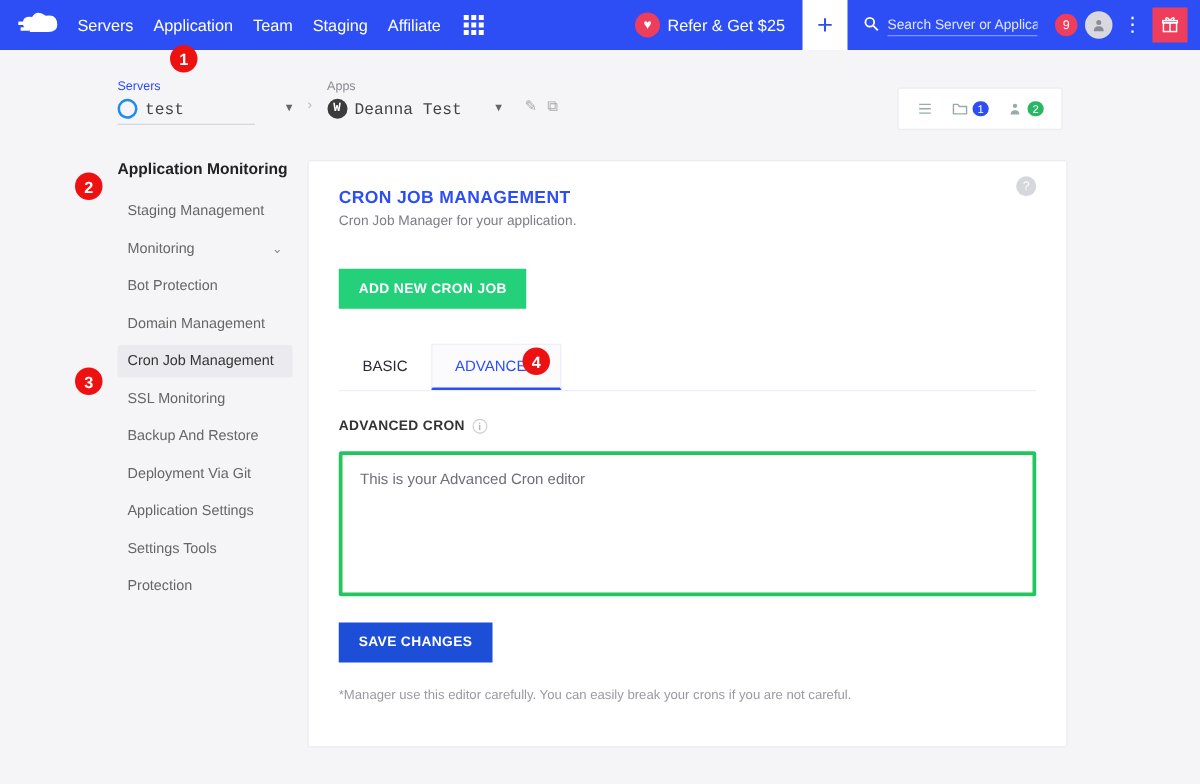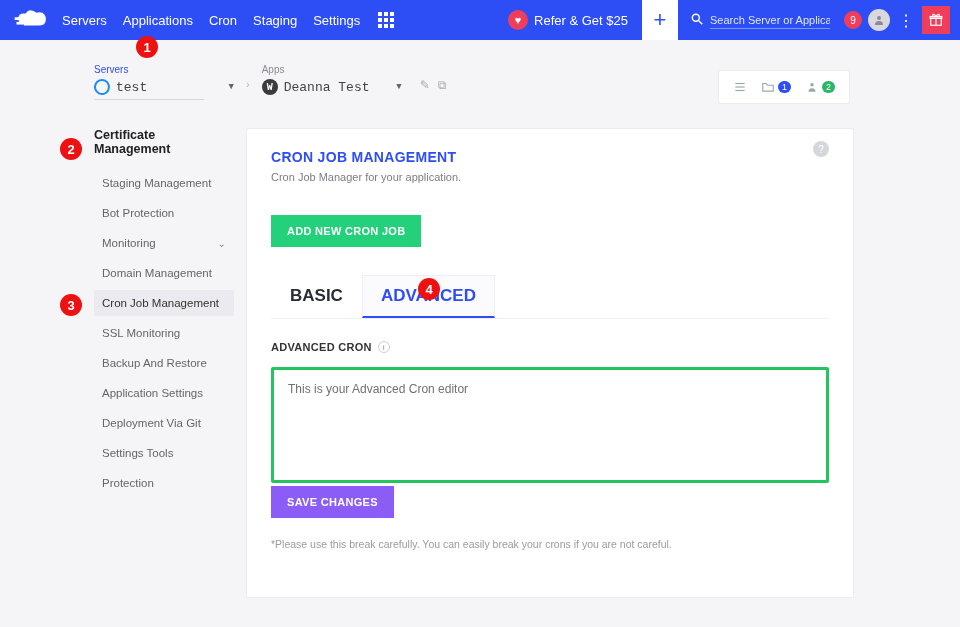--- a/index.html
+++ b/index.html
@@ -57,53 +57,53 @@
   .panel { flex:1; margin-left:12px; margin-right:106px; background:#fff; border:1px solid #ececf0; border-radius:2px; padding:20px 24px 28px; min-height:470px; }
   .panel-title { font-size:14px; font-weight:700; color:#2d4ef5; letter-spacing:.3px; }
   .help-q { float:right; width:16px; height:16px; border-radius:50%; background:#d6d6dd; color:#fff; font-size:10px; display:flex; align-items:center; justify-content:center; cursor:pointer; margin-top:-16px;}
   .hwrap { display:flex; align-items:center; }
   .hwrap .panel-title { flex:1; }
   .panel-sub { font-size:11px; color:#7d7d87; margin-top:6px; }
 
   .add-btn { margin-top:32px; background:#24d07a; color:#fff; border:none; padding:10px 16px; font-size:11px; font-weight:700; letter-spacing:.3px; cursor:pointer; }
 
   .tabs { display:flex; margin-top:28px; border-bottom:1px solid #eceff5; }
-  .tab { padding:10px 18px; font-size:17px; font-weight:700; color:#2b2b35; border:1px solid transparent; cursor:pointer;text-align:right; }
+  .tab { padding:10px 18px; font-size:12px; font-weight:400; color:#2b2b35; border:1px solid transparent; cursor:pointer;text-align:right; }
   .tab.active { color:#2d4ef5; border:1px solid #eceff5; border-bottom:2px solid #2d4ef5; background:#fbfbfe; }
 
   .sec-label { margin-top:22px; font-size:11px; font-weight:700; letter-spacing:.3px; color:#333; display:flex; align-items:center; gap:6px;}
   .info-dot { width:12px; height:12px; border-radius:50%; border:1px solid #cfcfd6; color:#b5b5bd; font-size:8px; display:flex; align-items:center; justify-content:center; cursor:pointer; }
 
   .editor { margin-top:14px; width:100%; height:116px; border:3px solid #22c55e; border-radius:2px; padding:12px 14px; font-size:12px; color:#6f6f78; resize:none; outline:none; font-family:inherit; }
 
-  .save-btn { background:#8b5cf6; color:#fff; border:none; padding:10px 16px; font-size:11px; font-weight:700; letter-spacing:.3px; cursor:default; }
+  .save-btn { margin-top:18px; background:#1d4ed8; color:#fff; border:none; padding:10px 16px; font-size:11px; font-weight:700; letter-spacing:.3px; cursor:default; }
   .warn { margin-top:20px; font-size:10.5px; color:#9a9aa2; }
 </style>
 </head>
 <body>
 
 <div class="anno" style="left:136px; top:36px;">1</div>
 <div class="anno" style="left:60px; top:138px;">2</div>
 <div class="anno" style="left:60px; top:294px;">3</div>
 <div class="anno" style="left:418px; top:278px;">4</div>
 
 <div class="topbar">
   <div class="logo">
     <svg viewBox="0 0 40 24" width="38" height="22">
         <path d="M10 16 Q4 16 4 10 Q4 4 12 5 Q16 -2 24 4 Q34 2 34 12 Q34 18 26 18 L10 18 Z" fill="#fff"></path>
         <rect x="0" y="9" width="10" height="3" fill="#fff"></rect>
         <rect x="2" y="14" width="8" height="3" fill="#fff"></rect>
       </svg>
   </div>
   <div class="nav-links">
     <a>Servers</a>
-    <a>Applications</a>
-    <a>Cron</a>
+    <a>Application</a>
+    <a>Team</a>
     <a>Staging</a>
-    <a>Settings</a>
+    <a>Affiliate</a>
   </div>
   <div class="grid-icon">
     <span></span>
       <span></span>
       <span></span>
       <span></span>
       <span></span>
       <span></span>
       <span></span>
       <span></span>
@@ -185,33 +185,33 @@
           <circle cx="12" cy="8" r="3"></circle>
           <path d="M6 20 Q6 14 12 14 Q18 14 18 20 Z"></path>
         </svg>
       <span class="tw-badge green">2</span>
     </div>
   </div>
 </div>
 
 <div class="main">
   <div class="sidebar">
-    <div class="side-title">Certificate Management</div>
+    <div class="side-title">Application Monitoring</div>
     <div class="side-item">Staging Management</div>
-    <div class="side-item">Bot Protection</div>
     <div class="side-item">
       <span>Monitoring</span>
       <span class="chev-sm">⌄</span>
     </div>
+    <div class="side-item">Bot Protection</div>
     <div class="side-item">Domain Management</div>
     <div class="side-item active">Cron Job Management</div>
     <div class="side-item">SSL Monitoring</div>
     <div class="side-item">Backup And Restore</div>
+    <div class="side-item">Deployment Via Git</div>
     <div class="side-item">Application Settings</div>
-    <div class="side-item">Deployment Via Git</div>
     <div class="side-item">Settings Tools</div>
     <div class="side-item">Protection</div>
   </div>
 
   <div class="panel">
     <div class="hwrap">
       <div class="panel-title">CRON JOB MANAGEMENT</div>
       <div class="help-q">?</div>
     </div>
     <div class="panel-sub">Cron Job Manager for your application.</div>
@@ -225,15 +225,15 @@
 
     <div class="sec-label">
       <span>ADVANCED CRON</span>
       <span class="info-dot">i</span>
     </div>
 
     <textarea class="editor" style="">This is your Advanced Cron editor</textarea>
 
     <button class="save-btn">SAVE CHANGES</button>
 
-    <div class="warn">*Please use this break carefully. You can easily break your crons if you are not careful.</div>
+    <div class="warn">*Manager use this editor carefully. You can easily break your crons if you are not careful.</div>
   </div>
 </div>
 
 </body></html>

